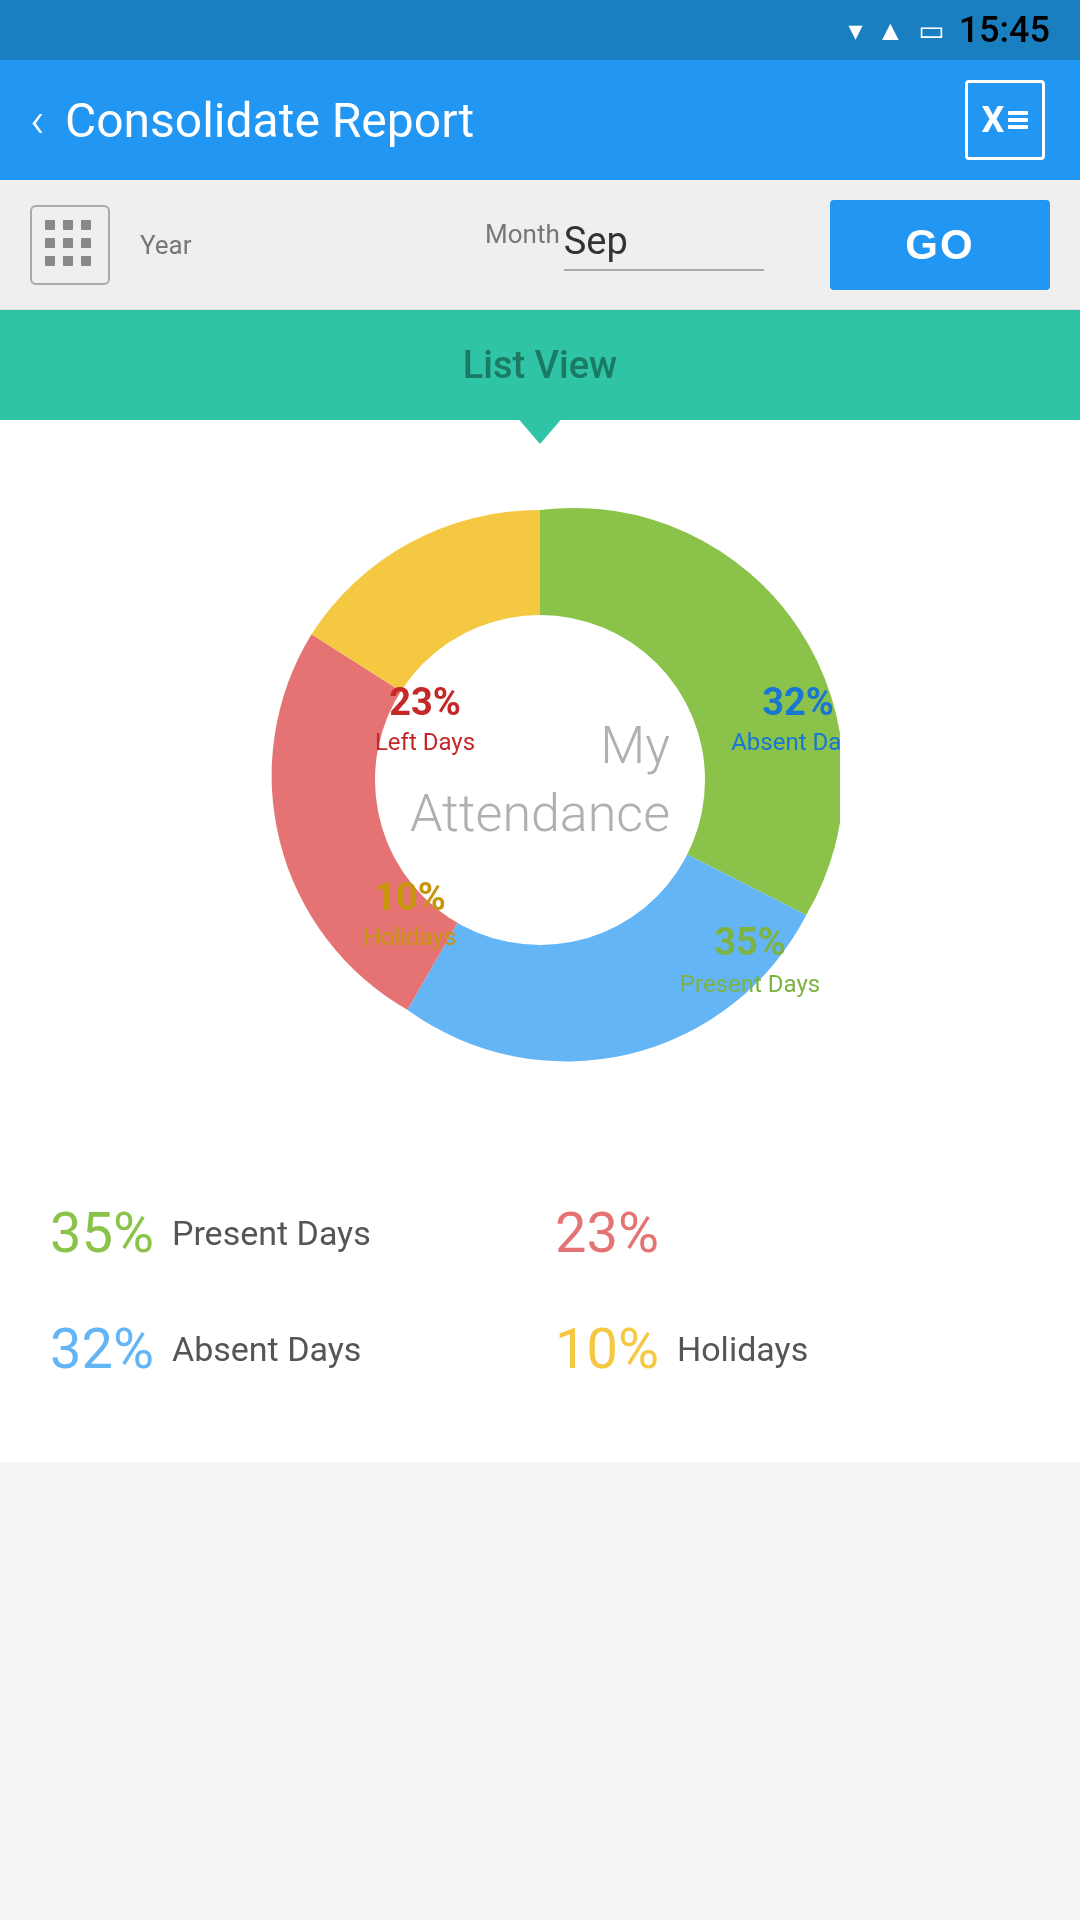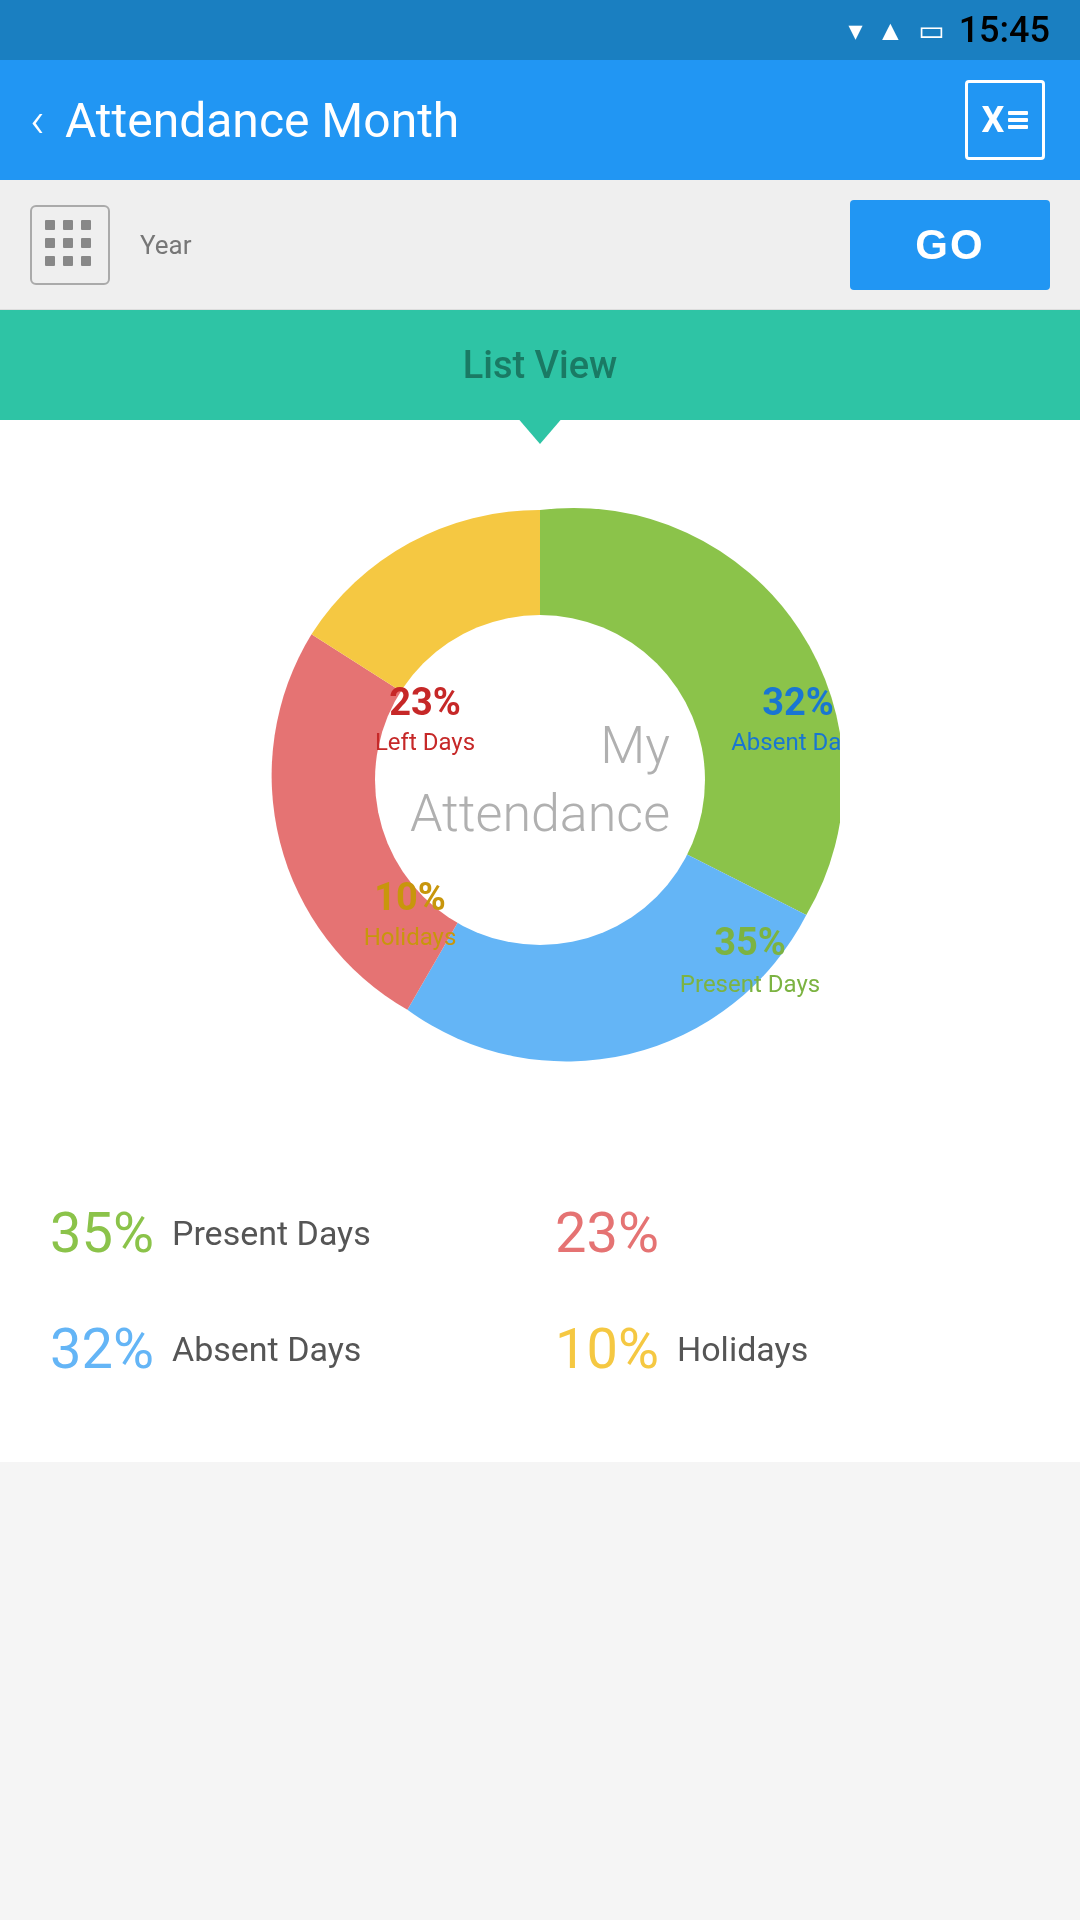--- a/index.html
+++ b/index.html
@@ -152,21 +152,21 @@
     .year-group { flex: 1; }
     .month-group { flex: 1; }
     .go-btn {
       background: #2196f3;
       color: white;
       font-size: 42px;
       font-weight: 700;
       letter-spacing: 2px;
       border: none;
       border-radius: 4px;
-      width: 200px;
+      width: 220px;
       height: 90px;
       cursor: pointer;
       flex-shrink: 0;
     }
 
     
     .tab-bar {
       display: flex;
       height: 110px;
       background: #2ec4a5;
@@ -259,21 +259,21 @@
     <span class="wifi-icon">▾</span>
     <span class="signal-icon">▲</span>
     <span class="battery-icon">▭</span>
     <span class="status-time">15:45</span>
   </div>
 </div>
 
 <div class="app-bar">
   <div class="app-bar-left">
     <div class="back-btn">‹</div>
-    <div class="app-title">Attendance Month</div>
+    <div class="app-title">Consolidate Report</div>
   </div>
   <div class="excel-icon-btn">
     <div class="excel-icon-inner">
       <span class="excel-x">X</span>
       <div class="excel-lines">
         <div class="excel-line"></div>
         <div class="excel-line"></div>
         <div class="excel-line"></div>
       </div>
     </div>
@@ -292,20 +292,24 @@
       <div class="cal-dot"></div>
         <div class="cal-dot"></div>
         <div class="cal-dot"></div>
     </div>
   </div>
 
   <div class="field-group year-group">
     <div class="field-label">Year</div>
   </div>
 
+  <div class="field-group month-group">
+    <div class="field-label">Month</div>
+    <div class="field-value">Sep</div>
+  </div>
 
   <button class="go-btn">GO</button>
 </div>
 
 <div class="tab-bar">
   <div class="tab">
     <span>List View</span>
   </div>
   <div class="tab-indicator"></div>
 </div>

